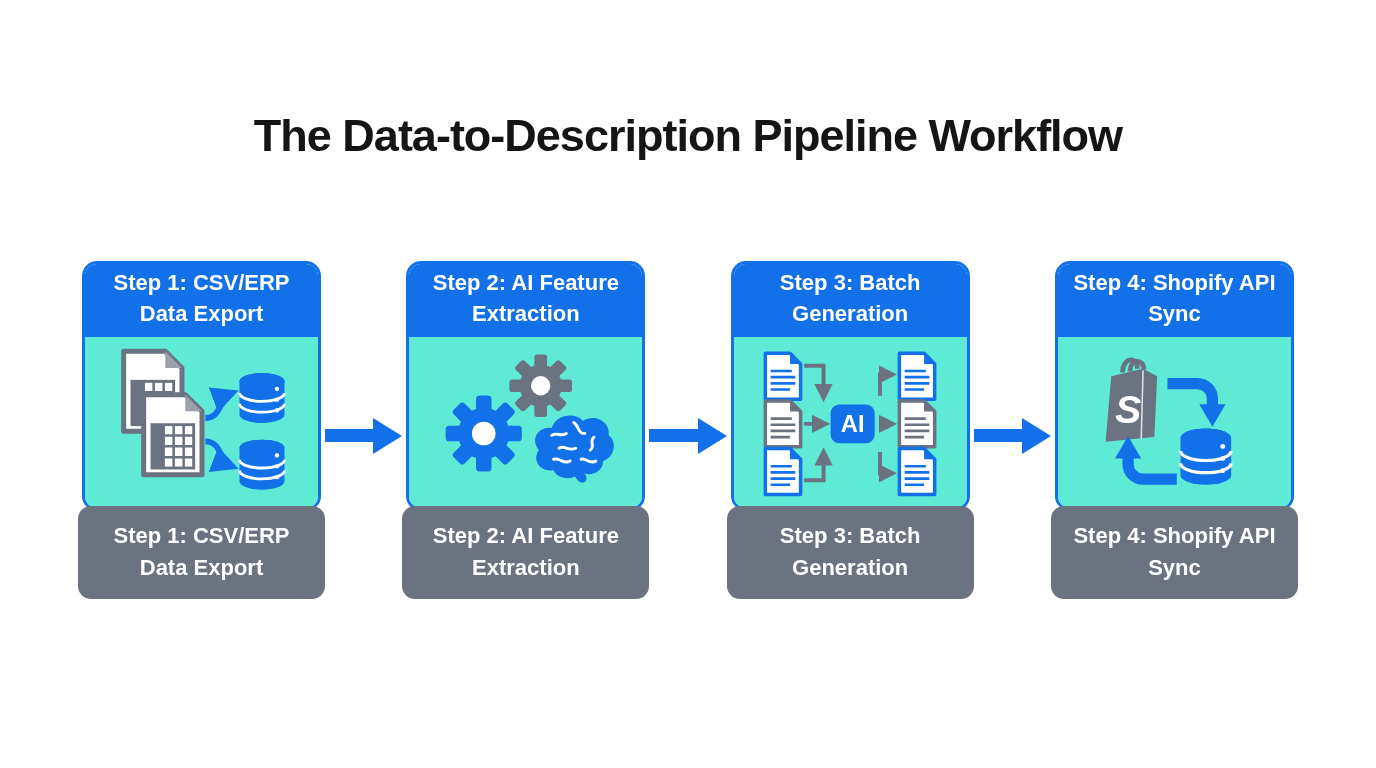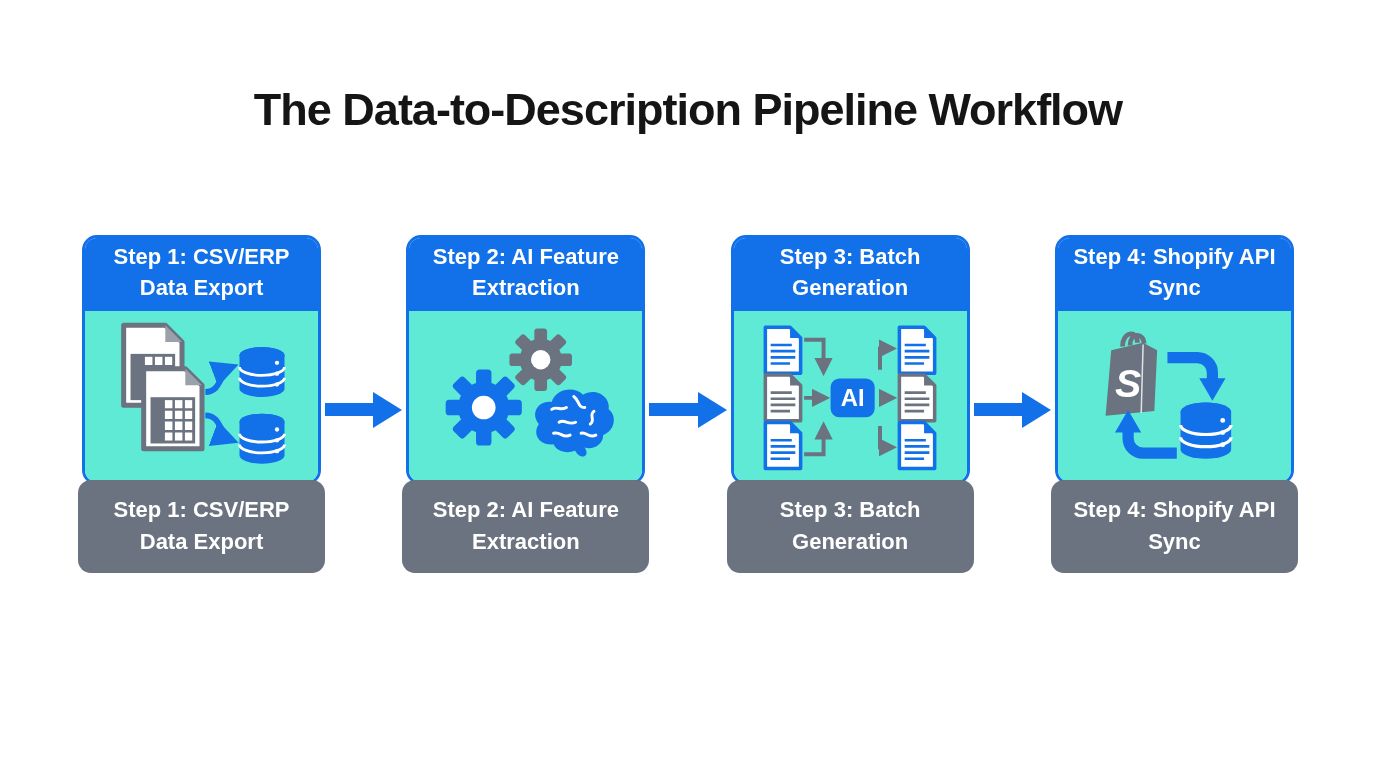--- a/index.html
+++ b/index.html
@@ -1,21 +1,21 @@
 <!DOCTYPE html>
 <html><head>
 <meta charset="utf-8">
 <style>
   html,body{margin:0;padding:0;}
   body{
     width:1376px;height:768px;overflow:hidden;background:#ffffff;
     font-family:"Liberation Sans",sans-serif;position:relative;
   }
   .title{
-    margin:0;padding-top:84px;text-align:center;
+    margin:0;padding-top:110px;text-align:center;
     font-size:45px;line-height:1.15;font-weight:bold;letter-spacing:-1px;
     color:#151515;
   }
   .pipeline{
     margin:99px 78px 0 78px;
     display:flex;align-items:stretch;justify-content:center;
   }
   .card{width:247px;flex:0 0 247px;display:flex;flex-direction:column;}
   .card-top{
     margin:0 4px;height:250px;box-sizing:border-box;

